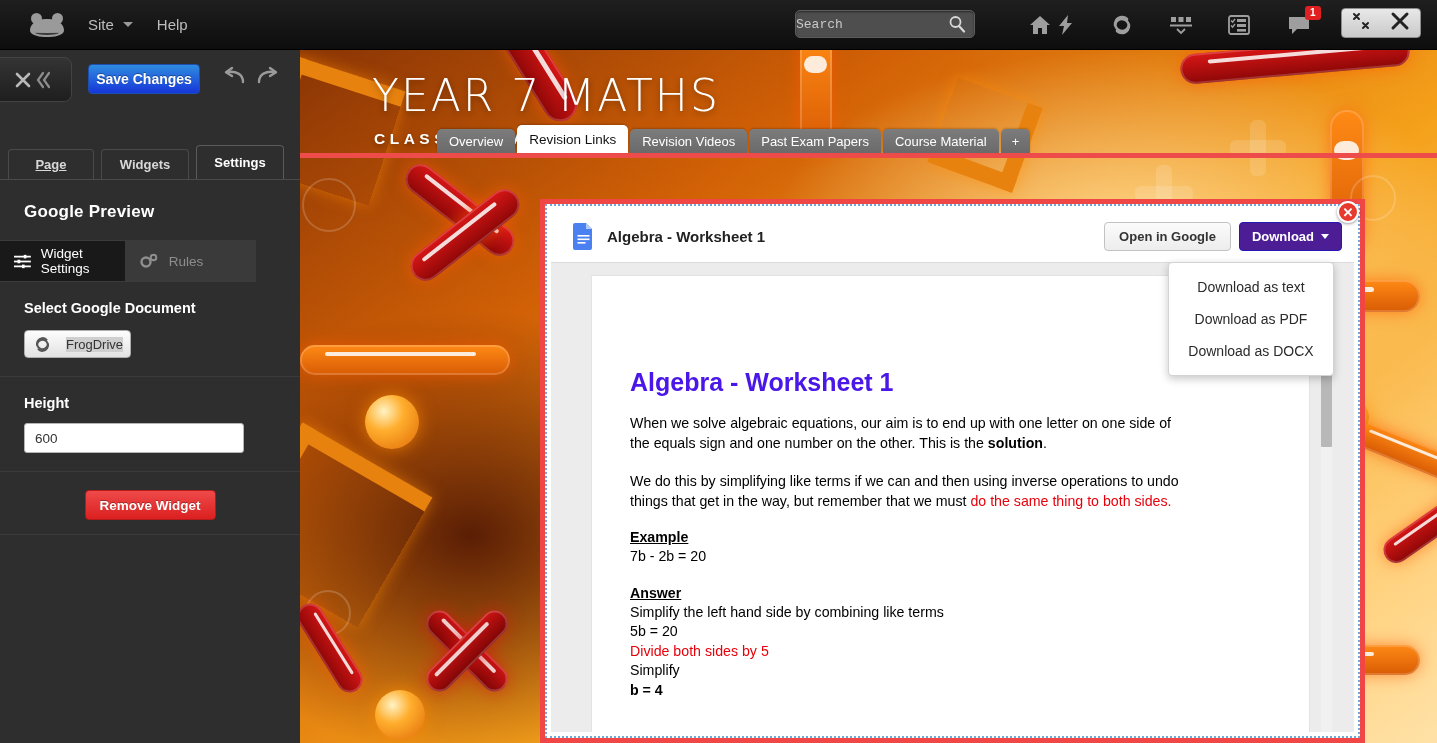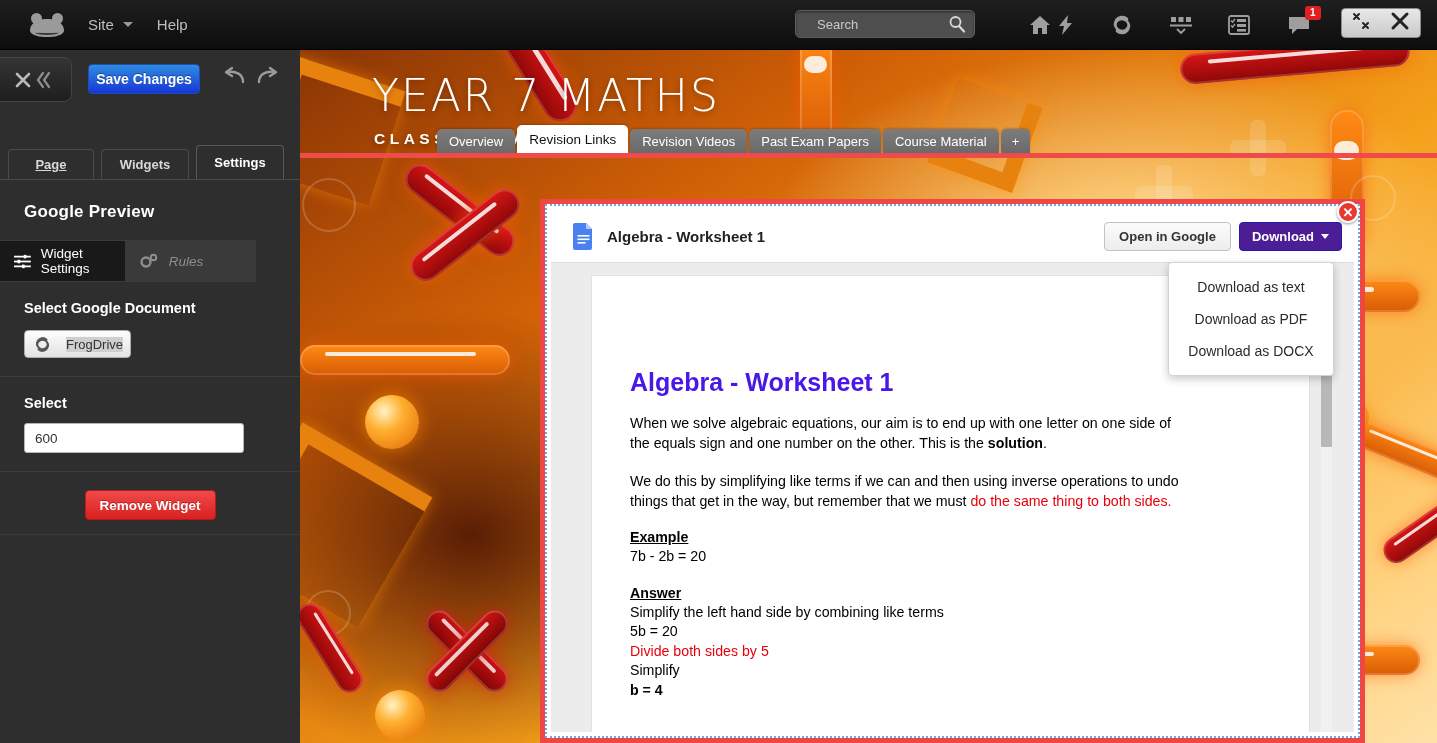--- a/index.html
+++ b/index.html
@@ -46,22 +46,22 @@
     border-top: 5px solid #9a9a9a; cursor: pointer;
   }
   #search-wrap {
     position: absolute; left: 795px; top: 10px; width: 180px; height: 28px;
     background: #4e4e4e; border: 1px solid #5d5d5d; border-radius: 5px;
     display: flex; align-items: center;
     box-shadow: inset 0 1px 2px rgba(0,0,0,.5);
   }
   #search-input {
     background: transparent; border: 0; outline: none;
-    color: #5eead4; font-size: 13px; padding-left: 21px; width: 140px;
-    font-family: Liberation Sans, sans-serif;
+    color: #5eead4; font-size: 13px; padding-left: 0; width: 140px;
+    font-family: Liberation Mono, monospace;
   }
   #search-input::placeholder { color: #c9c9c9; }
   #search-icon { position: absolute; right: 8px; top: 4px; }
   .tb-icon {
     position: absolute; top: 8px; width: 34px; height: 34px;
     display: flex; align-items: center; justify-content: center;
     cursor: pointer;
   }
   .tb-icon svg { display: block; }
   #badge {
@@ -127,21 +127,21 @@
 
   #subtabs {
     position: absolute; top: 190px; left: 0; width: 256px; height: 42px;
     display: flex; border-top: 1px solid #3b3b3b; border-bottom: 1px solid #3b3b3b; justify-content: space-between;
   }
   .subtab {
     display: flex; align-items: center; gap: 10px;
     padding-left: 14px; cursor: pointer; font-size: 13.5px;
   }
   #subtab-widget { width: 146px; background: #191919; color: #fff; }
-  #subtab-rules { width: 154px; background: #3a3a3a; color: #8e8e8e; font-style: italic; }
+  #subtab-rules { width: 154px; background: #3a3a3a; color: #8e8e8e; }
 
   .sb-section {
     padding: 18px 0 18px 24px; border-bottom: 1px solid #3b3b3b;
   }
   .sb-label { color: #fff; font-size: 14.5px; font-weight: bold; }
   #frogdrive-btn {
     margin-top: 14px; width: 107px; height: 28px;
     background: linear-gradient(to bottom,#fdfdfd,#e2e2e2);
     border: 1px solid #adadad; border-radius: 4px;
     display: flex; align-items: center; gap: 14px; padding-left: 8px;
@@ -498,21 +498,21 @@
       <div id="frogdrive-btn">
         <svg width="19" height="19" viewBox="0 0 24 24">
           <path d="M17 6 A7 7 0 1 0 19 12" fill="none" stroke="#555" stroke-width="2.6" stroke-linecap="round"></path>
           <path d="M7 18 A7 7 0 1 0 5 12" fill="none" stroke="#555" stroke-width="2.6" stroke-linecap="round"></path>
         </svg>
         <span>FrogDrive</span>
       </div>
     </div>
 
     <div class="sb-section">
-      <div class="sb-label">Select</div>
+      <div class="sb-label">Height</div>
       <input id="height-input" value="600" style="">
     </div>
 
     <div class="sec-center">
       <button id="remove-widget">Remove Widget</button>
     </div>
   </div>
 </div>
 
 <div id="canvas">

